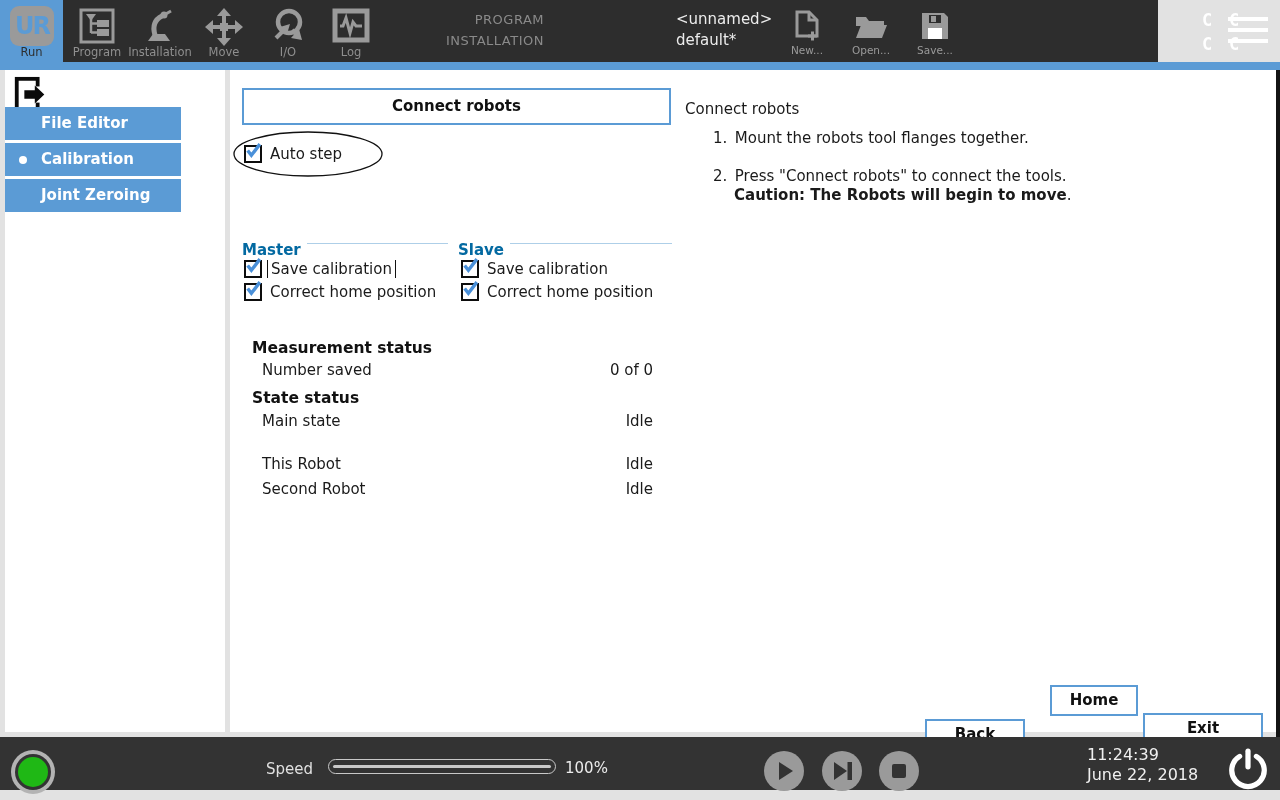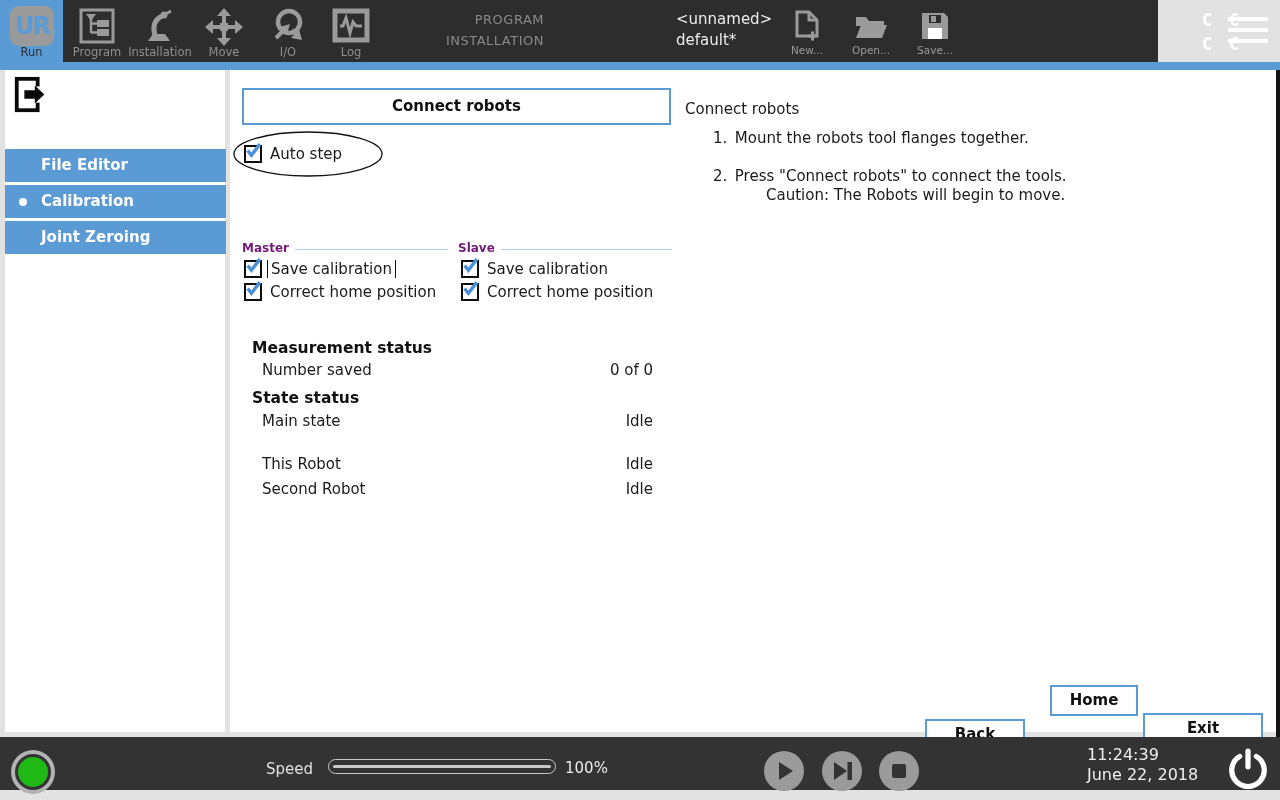--- a/index.html
+++ b/index.html
@@ -28,58 +28,58 @@
   .act-new{left:775px;} .act-open{left:839px;} .act-save{left:903px;}
   .corner-c{position:absolute;color:#fff;font-size:17px;font-weight:bold;
             font-family:"DejaVu Sans Mono","Liberation Mono",monospace;}
   .cc1{left:1202px;top:10px;} .cc2{left:1229px;top:10px;} .cc3{left:1202px;top:34px;} .cc4{left:1229px;top:34px;}
   .hamburger{position:absolute;left:1228px;top:17px;width:40px;height:30px;}
   .hamburger .bar{height:4px;background:#fff;margin-bottom:7px;}
 
   
   .sidebar{position:absolute;left:5px;top:70px;width:220px;height:662px;background:#fff;}
   .exit-btn{position:absolute;left:7px;top:5px;width:40px;height:40px;}
-  .side-item{position:absolute;left:0;width:221px;height:33px;background:#5b9bd5;color:#fff;
-             font-weight:bold;font-size:15px;line-height:33px;padding-left:36px;box-sizing:border-box;margin-top:42px;}
+  .side-item{position:absolute;left:0;width:176px;height:33px;background:#5b9bd5;color:#fff;
+             font-weight:bold;font-size:15px;line-height:33px;padding-left:36px;box-sizing:border-box;}
   .si1{top:37px;} .si2{top:73px;} .si3{top:109px;}
   .bullet{position:absolute;left:14px;top:13px;width:8px;height:8px;border-radius:50%;background:#fff;}
 
   
   .main{position:absolute;left:230px;top:70px;width:1046px;height:662px;background:#fff;}
   .right-strip{position:absolute;left:1276px;top:70px;width:4px;height:667px;background:#141414;}
   .connect-btn{position:absolute;left:12px;top:18px;width:429px;height:37px;background:#fff;
                border:2px solid #5b9bd5;box-sizing:border-box;font-weight:bold;font-size:15px;
                color:#111;text-align:center;line-height:33px;}
   .cbrow{position:absolute;display:flex;align-items:center;height:18px;}
   .cb{display:inline-block;width:14px;height:14px;border:2px solid #0d0d0d;background:#fff;position:relative;flex:none;}
   .cb svg{position:absolute;left:-1px;top:-5px;display:none;}
   .cb.checked svg{display:block;}
   .cb-label{font-size:15px;color:#1a1a1a;margin-left:8px;white-space:nowrap;}
   .cb-label.focused{border-left:1px solid #111;border-right:1px solid #111;padding:0 3px;margin-left:5px;}
   .r-auto{left:14px;top:75px;}
   .r-m1{left:14px;top:190px;} .r-m2{left:14px;top:213px;}
   .r-s1{left:231px;top:190px;} .r-s2{left:231px;top:213px;}
   .ellipse-svg{position:absolute;left:0px;top:59px;pointer-events:none;}
-  .group-title{position:absolute;top:171px;display:flex;align-items:center;font-weight:bold;font-size:12px;color:#701a75;}
+  .group-title{position:absolute;top:171px;display:flex;align-items:flex-start;font-weight:bold;font-size:15px;color:#0369a1;}
   .gt-master{left:12px;width:206px;} .gt-slave{left:228px;width:214px;}
   .group-title::after{content:"";flex:1;height:1px;background:#aecfe8;margin-left:6px;margin-top:2px;}
   .status-title{position:absolute;left:22px;font-weight:bold;font-size:15.5px;color:#111;}
   .st-meas{top:269px;} .st-state{top:319px;}
   .status-row{position:absolute;left:32px;width:391px;font-size:15px;color:#1a1a1a;}
   .sr-num{top:291px;} .sr-main{top:342px;} .sr-this{top:385px;} .sr-second{top:410px;}
   .status-row .val{position:absolute;right:0;top:0;}
   .nav-btn{position:absolute;top:615px;height:31px;background:#fff;border:2px solid #5b9bd5;
            box-sizing:border-box;font-weight:bold;font-size:15px;color:#111;text-align:center;line-height:26px;}
   .nb-back{left:695px;width:100px;margin-top:34px;} .nb-home{left:820px;width:88px;} .nb-exit{left:913px;width:120px;margin-top:28px;}
   .instr-title{position:absolute;left:455px;top:30px;font-size:15px;}
   .step{position:absolute;left:483px;font-size:15px;}
   .step1{top:59px;} .step2{top:97px;}
   .step .num{display:inline-block;width:17px;}
   .caution{position:absolute;left:504px;top:116px;font-size:15px;}
-  .caution b{font-weight:normal;margin-left:32px;}
+  .caution b{font-weight:bold;}
 
   
   .footer{position:absolute;left:0;top:737px;width:1280px;height:53px;background:#333;}
   .status-ring{position:absolute;left:11px;top:13px;width:44px;height:44px;border-radius:50%;background:#b3b3b3;}
   .status-ring .mid{position:absolute;left:4px;top:4px;width:36px;height:36px;border-radius:50%;background:#333;}
   .status-ring .core{position:absolute;left:7px;top:7px;width:30px;height:30px;border-radius:50%;background:#1fb815;}
   .speed-label{position:absolute;left:266px;top:23px;font-size:15px;color:#e0e0e0;}
   .speed-slider{position:absolute;left:328px;top:22px;width:226px;height:13px;border:1px solid #c8c8c8;border-radius:8px;}
   .speed-slider .fill{position:absolute;left:4px;right:4px;top:5px;height:3px;background:#c8c8c8;border-radius:2px;}
   .speed-value{position:absolute;left:565px;top:22px;font-size:15px;color:#ececec;}

